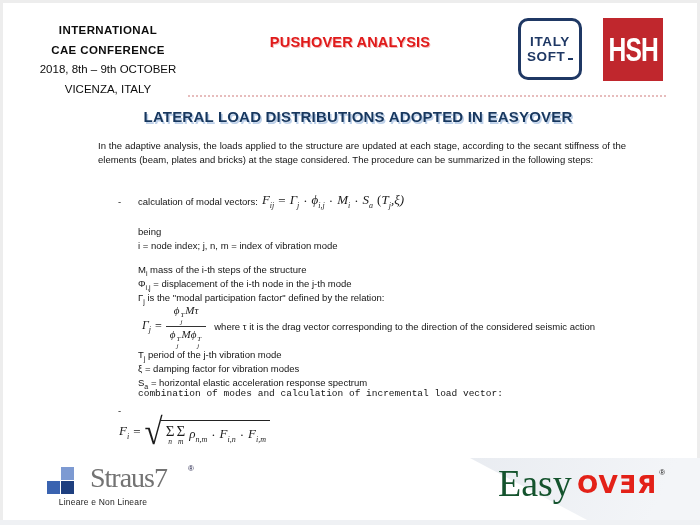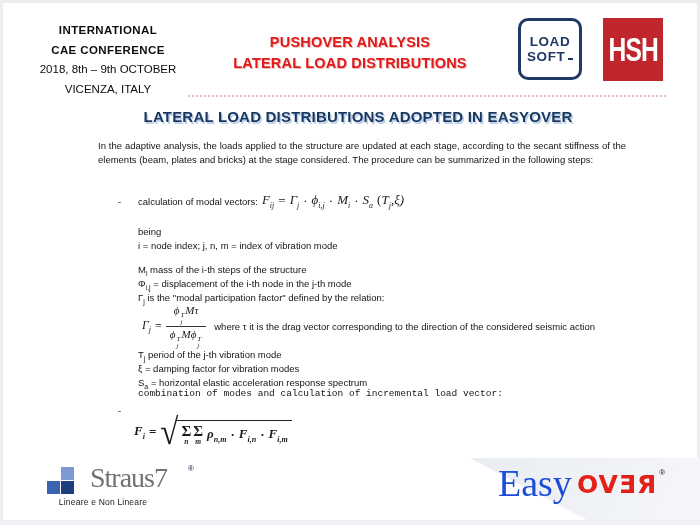--- a/index.html
+++ b/index.html
@@ -71,44 +71,43 @@
   .bottom-strip{position:absolute;left:0;right:0;bottom:0;height:5px;background:#eff1f4;}
   .s7{position:absolute;left:46px;top:465px;}
   .s7-sq{position:absolute;width:13px;height:13px;}
   .s7-word{position:absolute;left:90px;top:462px;font-family:"Liberation Serif","DejaVu Serif",serif;
     font-size:28px;letter-spacing:-1px;color:#737373;}
   .s7-reg{position:absolute;left:188px;top:464px;font-size:8px;color:#15153f;}
   .s7-tag{position:absolute;left:38px;top:497px;width:130px;text-align:center;
     font-size:8.5px;letter-spacing:.2px;color:#1c1c1c;}
   .ez{position:absolute;left:498px;top:465px;display:flex;align-items:flex-end;}
   .ez-easy{font-family:"Liberation Serif","DejaVu Serif",serif;font-size:38px;line-height:36px;
-    color:#1d4ed8;}
+    color:#14532d;}
   .ez-over{font-family:"DejaVu Sans",sans-serif;font-weight:bold;font-size:25px;line-height:25px;
     letter-spacing:1px;color:var(--easyover-red,#e32118);margin:0 0 4px 5px;}
   .ez-reg{font-size:8px;color:#222;margin:0 0 24px 2px;}
 </style>
 </head>
 <body>
 
 <div class="slide">
 
   <div class="conf">
     <div class="b">INTERNATIONAL</div>
     <div class="b">CAE CONFERENCE</div>
     <div>2018, 8th – 9th OCTOBER</div>
     <div>VICENZA, ITALY</div>
   </div>
 
   <div class="subject">
     <div>PUSHOVER ANALYSIS</div>
-    <div>LATERAL LOAD DISTRIBUTIONS</div>
   </div>
 
   <div class="es-logo">
-    <div class="es-line1">LOAD</div>
+    <div class="es-line1">ITALY</div>
     <div class="es-line2">
       <span>SOFT</span>
       <span class="es-rule"></span>
     </div>
   </div>
 
   <div class="hsh-logo">
     <span>HSH</span>
   </div>
 
@@ -163,21 +162,21 @@
     <span class="where">where τ it is the drag vector corresponding to the direction of the considered seismic action</span>
   </div>
 
   <div class="plain def" style="top:349px;"><span>T</span><sub>j</sub><span> period of the j-th vibration mode</span></div>
   <div class="plain def" style="top:363px;"><span>ξ</span><sub></sub><span> = damping factor for vibration modes</span></div>
   <div class="plain def" style="top:377px;"><span>S</span><sub>a</sub><span> = horizontal elastic acceleration response spectrum</span></div>
 
   <div class="marker" style="left:118px;top:405px;">-</div>
   <div class="plain" style="top:388px;font-family:Liberation Mono, monospace;">combination of modes and calculation of incremental load vector:</div>
 
-  <div class="math" style="position:absolute;left:130px;top:417px;font-weight:bold;">
+  <div class="math" style="position:absolute;left:115px;top:417px;">
     <span class="tk"><i>F</i><sub>i</sub></span>
     <span class="tk"><span>=</span></span>
     <span class="sqrt">
       <span class="rad">√</span>
       <span class="radicand">
         <span class="bigop">
             <span class="op">Σ</span>
             <span class="under">n</span>
           </span>
         <span class="bigop">

